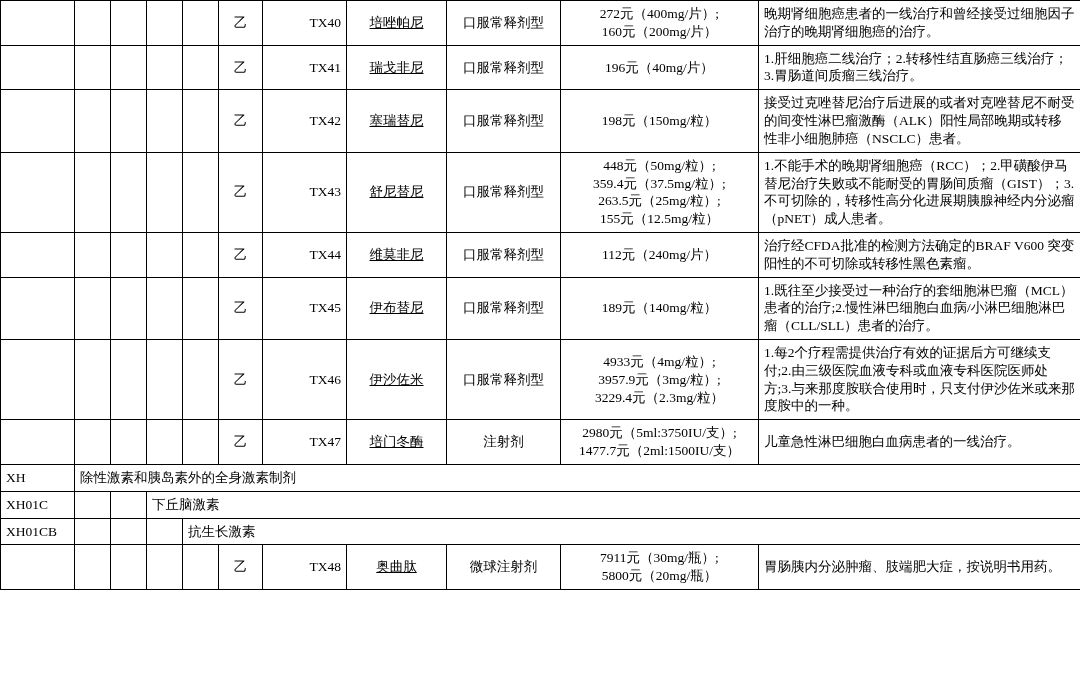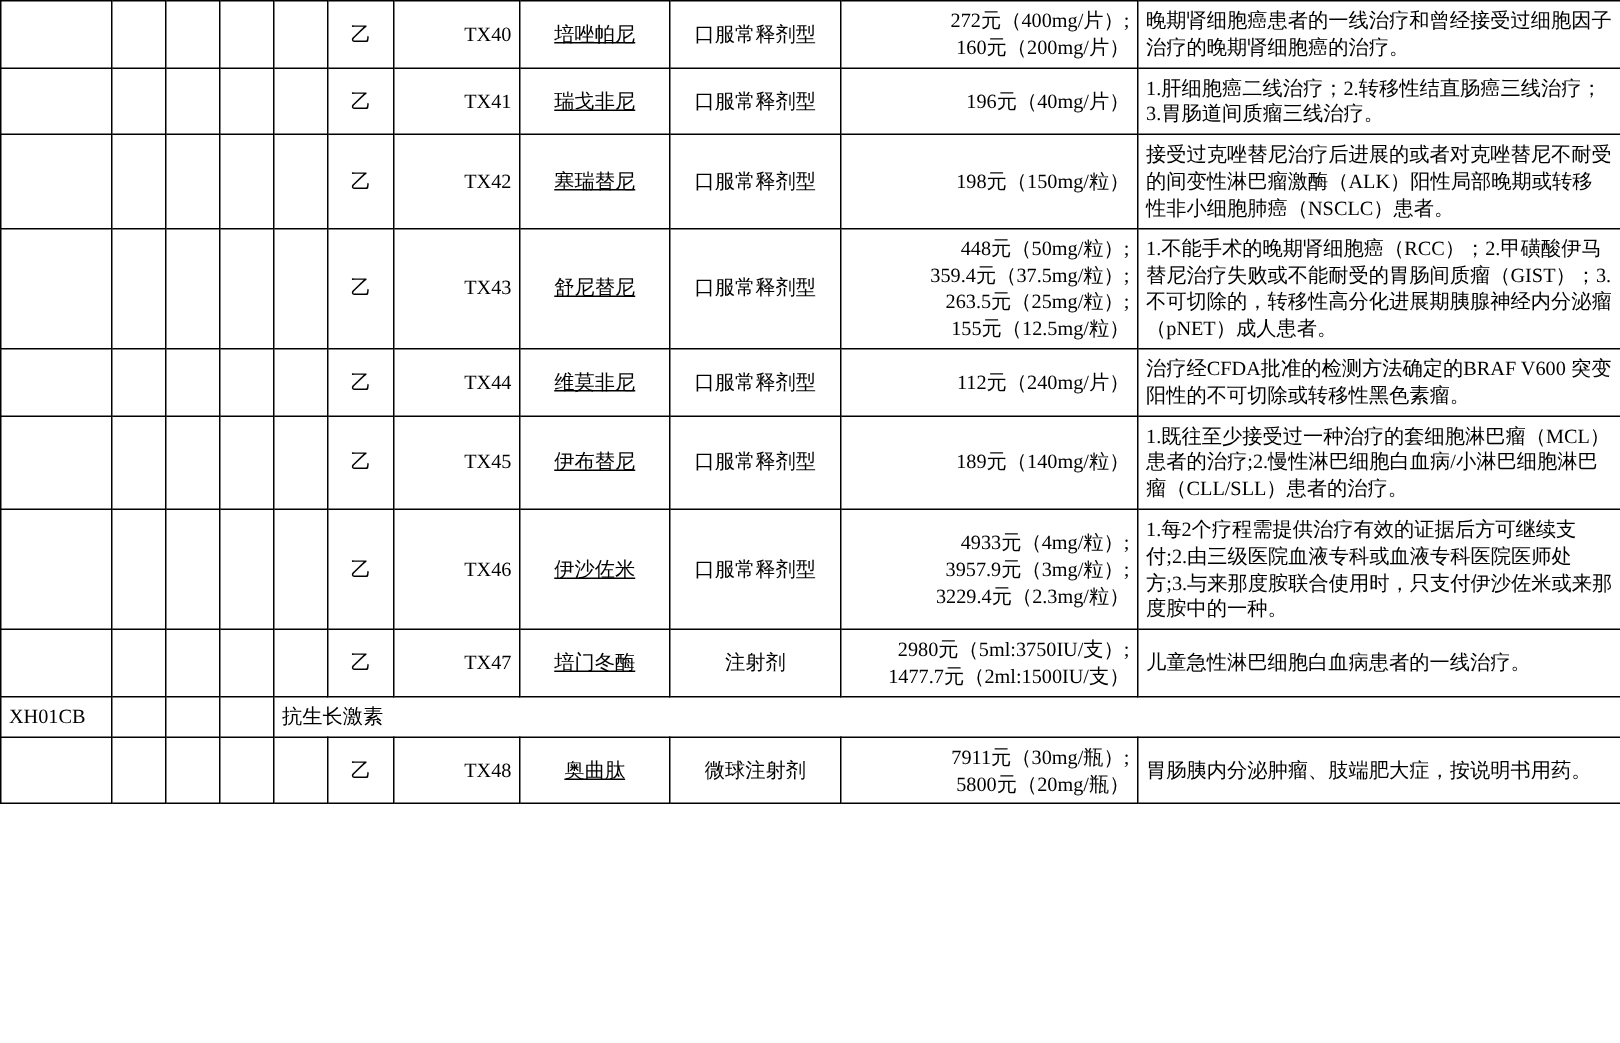--- a/index.html
+++ b/index.html
@@ -42,21 +42,21 @@
   col.c8 { width: 114px; }
   col.c9 { width: 198px; }
   col.c10 { width: 322px; }
 
   td.code        { text-align: left; white-space: nowrap; }
   td.cat         { text-align: left; }
   td.level       { text-align: center; }
   td.idcode      { text-align: right; white-space: nowrap; }
   td.name        { text-align: center; text-decoration: underline; }
   td.form        { text-align: center; }
-  td.price       { text-align: right; }
+  td.price       { text-align: center; }
   td.note        { text-align: left; }
   td.empty       { padding: 0; }
 
   .nowrap { white-space: nowrap; }
   .price-line { display: block; }
 </style>
 </head>
 <body>
 
 <div id="sheet">
@@ -196,20 +196,30 @@
           <td class="idcode">TX47</td>
           <td class="name">培门冬酶</td>
           <td class="form">注射剂</td>
           <td class="price">
             <span class="price-line nowrap">2980元（5ml:3750IU/支）;</span>
             <span class="price-line nowrap">1477.7元（2ml:1500IU/支）</span>
           </td>
           <td class="note">儿童急性淋巴细胞白血病患者的一线治疗。</td>
         </tr>
         <tr>
+          <td class="code">XH</td>
+          <td class="cat" colspan="10">除性激素和胰岛素外的全身激素制剂</td>
+        </tr>
+        <tr>
+          <td class="code">XH01C</td>
+          <td class="empty"></td>
+          <td class="empty"></td>
+          <td class="cat" colspan="8">下丘脑激素</td>
+        </tr>
+        <tr>
           <td class="code">XH01CB</td>
           <td class="empty"></td>
           <td class="empty"></td>
           <td class="empty"></td>
           <td class="cat" colspan="7">抗生长激素</td>
         </tr>
         <tr>
           <td class="empty"></td>
           <td class="empty"></td>
           <td class="empty"></td>

